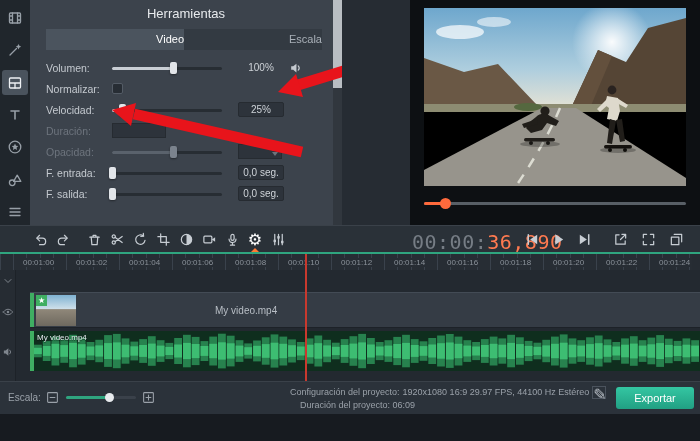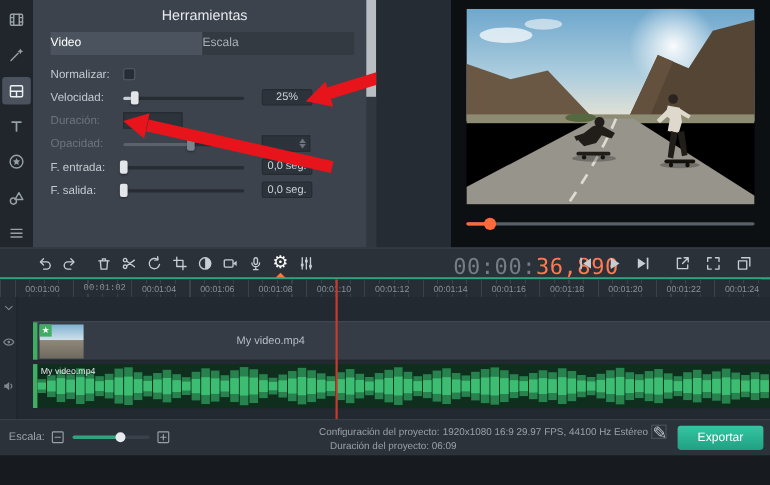--- a/index.html
+++ b/index.html
@@ -12,21 +12,21 @@
   
   .sidebar{position:absolute;left:0;top:0;width:30px;height:225px;background:#20262c;display:flex;flex-direction:column;align-items:center;padding-top:5px;gap:7px}
   .side-btn{width:26px;height:26px;border-radius:3px;display:flex;align-items:center;justify-content:center;color:#979fa7;cursor:pointer}
   .side-btn .icon{width:16px;height:16px}
   .side-btn.active{background:#4a535d;color:#eef1f4}
 
   
   .tools{position:absolute;left:30px;top:0;width:312px;height:225px;background:#3c434c;overflow:hidden}
   .tools-title{font-size:13px;font-weight:normal;color:#e7eaed;text-align:center;padding-top:6px}
   .tabs{display:flex;margin:8px 20px 0 16px}
-  .tab{flex:1;height:21px;line-height:21px;text-align:left;font-size:11px;color:#a9b0b8;background:#333a42;cursor:pointer}
+  .tab{flex:1;height:21px;line-height:21px;text-align:right;font-size:11px;color:#a9b0b8;background:#333a42;cursor:pointer}
   .tab.active{background:#4b545e;color:#ffffff}
   .trows{margin-top:7px}
   .trow{display:flex;align-items:center;height:21px;padding-left:16px;font-size:10.5px;color:#c4c9cf}
   .tlabel{width:66px;flex:0 0 66px}
   .tctrl{width:118px;flex:0 0 118px;display:flex;align-items:center;height:100%}
   .slider{position:relative;width:110px;height:14px;cursor:pointer}
   .slider::before{content:"";position:absolute;left:0;right:0;top:6px;height:3px;background:#272d33;border-radius:2px}
   .sfill{position:absolute;left:0;top:6px;height:3px;background:#c9ced4;border-radius:2px}
   .shandle{position:absolute;top:1px;width:7px;height:12px;background:#e2e5e9;border-radius:2px;margin-left:-3px;box-shadow:0 1px 2px rgba(0,0,0,.4)}
   .trow.disabled{color:#6d747d}
@@ -159,20 +159,36 @@
       </div>
     </aside>
 
   <section class="tools">
     <h1 class="tools-title">Herramientas</h1>
     <div class="tabs" id="tabs">
         <div class="tab active">Video</div>
         <div class="tab">Escala</div>
       </div>
     <div class="trows" id="toolRows">
+        <div class="trow">
+          <span class="tlabel">Volumen:</span>
+          <div class="tctrl">
+            <div class="slider">
+              <div class="sfill" style="width: 55%;"></div>
+              <div class="shandle" style="left: 55%;"></div>
+            </div>
+          </div>
+          <span class="tval">100%</span>
+          <span class="icon row-icon">
+            <svg viewBox="0 0 16 16">
+              <path d="M2.5 6v4h2.3L8.5 13V3L4.8 6z" fill="currentColor" stroke="none"></path>
+              <path d="M10.5 5.5a3.6 3.6 0 0 1 0 5"></path>
+            </svg>
+          </span>
+        </div>
         <div class="trow">
           <span class="tlabel">Normalizar:</span>
           <div class="tctrl">
             <span class="checkbox"></span>
           </div>
         </div>
         <div class="trow">
           <span class="tlabel">Velocidad:</span>
           <div class="tctrl">
             <div class="slider">
@@ -429,21 +445,21 @@
             </svg>
           </span>
         </div>
       </div>
   </section>
 
   <div class="green-line"></div>
 
   <div class="ruler" id="ruler">
       <span class="rlabel" style="left: 22px;">00:01:00</span>
-      <span class="rlabel" style="left: 75px; font-family: Liberation Mono, monospace;">00:01:02</span>
+      <span class="rlabel" style="left: 75px;">00:01:02</span>
       <span class="rlabel" style="left: 128px;">00:01:04</span>
       <span class="rlabel" style="left: 181px;">00:01:06</span>
       <span class="rlabel" style="left: 234px;">00:01:08</span>
       <span class="rlabel" style="left: 287px;">00:01:10</span>
       <span class="rlabel" style="left: 340px;">00:01:12</span>
       <span class="rlabel" style="left: 393px;">00:01:14</span>
       <span class="rlabel" style="left: 446px; text-align: right;">00:01:16</span>
       <span class="rlabel" style="left: 499px;">00:01:18</span>
       <span class="rlabel" style="left: 552px;">00:01:20</span>
       <span class="rlabel" style="left: 605px;">00:01:22</span>

